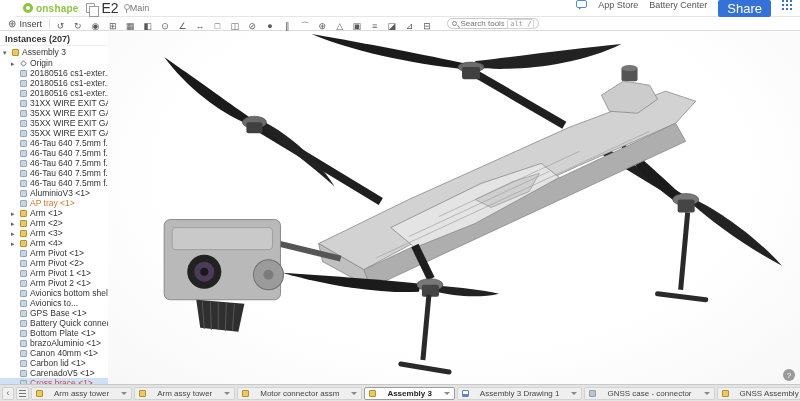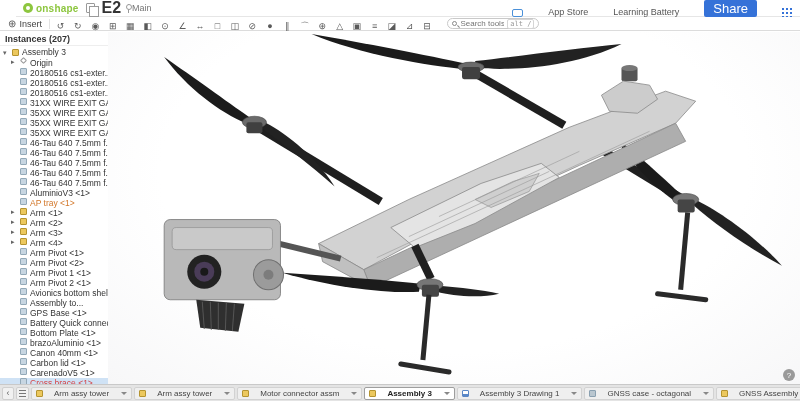--- a/index.html
+++ b/index.html
@@ -8,25 +8,25 @@
 
   
   .topbar{position:absolute;top:0;left:16px;right:0;height:17px;background:#fff;
     border-bottom:1px solid #e6e6e6;display:flex;align-items:center;padding:0 7px;gap:7px;font-size:9px}
   .logo{display:flex;align-items:center;gap:3px}
   .logo-mark{width:10px;height:10px;border-radius:50%;background:#8dc63f;position:relative}
   .logo-mark:after{content:"";position:absolute;left:3px;top:3px;width:4px;height:4px;border-radius:50%;background:#fff}
   .logo-text{color:#8dc63f;font-weight:bold;font-size:10px;letter-spacing:.2px}
   .doc-icon{width:9px;height:10px;border:1px solid #9a9a9a;border-radius:1px;position:relative;background:#fff}
   .doc-icon:after{content:"";position:absolute;left:2px;top:2px;width:8px;height:9px;border:1px solid #9a9a9a;background:#fff}
-  .doc-name{font-weight:bold;font-size:16px;color:#333}
+  .doc-name{font-weight:normal;font-size:14px;color:#333}
   .branch{display:flex;align-items:center;gap:3px;color:#777}
   .branch-icon{width:1px;height:9px;background:#999;position:relative}
   .branch-icon:after{content:"";position:absolute;left:-2px;top:0;width:4px;height:4px;border-radius:50%;border:1px solid #999;background:#fff}
-  .topbar-right{margin-left:auto;display:flex;align-items:flex-end;gap:25px}
+  .topbar-right{margin-left:auto;display:flex;align-items:flex-start;gap:11px}
   .bubble-icon{width:11px;height:8px;border:1px solid #4a90d9;border-radius:2px;position:relative}
   .bubble-icon:after{content:"";position:absolute;left:2px;bottom:-3px;border-left:3px solid #4a90d9;border-bottom:3px solid transparent}
   .top-link{color:#555;cursor:pointer}
   .share-btn{background:#3572d8;color:#fff;padding:1px 9px;border-radius:2px;font-size:13px;cursor:pointer}
   .grid-icon{width:2px;height:2px;background:#3572d8;margin:0 9px 7px 0;
     box-shadow:4px 0 #3572d8,8px 0 #3572d8,0 4px #3572d8,4px 4px #3572d8,8px 4px #3572d8,0 8px #3572d8,4px 8px #3572d8,8px 8px #3572d8}
 
   
   .toolbar{position:absolute;top:17px;left:0;right:0;height:14px;background:#fff;
     border-bottom:1px solid #dcdcdc;display:flex;align-items:center;padding:0 5px;gap:2px}
@@ -50,21 +50,21 @@
   
   .sidebar{position:absolute;left:0;top:0;bottom:0;width:114px;background:#fff;
     border-right:1px solid #d8d8d8;overflow:hidden}
   .sb-header{font-size:9px;font-weight:bold;color:#333;padding:2px 5px;height:14px;border-bottom:1px solid #eee}
   .sb-root{display:flex;align-items:center;gap:3px;height:12px;padding-left:3px;font-size:9px;color:#222}
   .chev{width:6px;flex:none;color:#666;font-size:7px;line-height:1;cursor:pointer}
   .ticon{flex:none;width:7px;height:7px;border-radius:1px}
   .ticon.part{background:#c7d6e2;border:1px solid #93a9b8}
   .ticon.assembly{background:#ecc85e;border:1px solid #b59430}
   .ticon.origin{width:5px;height:5px;background:#fff;border:1px solid #999;transform:rotate(45deg);margin:0 1px}
-  .s-item{display:flex;align-items:flex-start;gap:3px;height:10px;padding-left:11px;cursor:pointer}
+  .s-item{display:flex;align-items:center;gap:3px;height:10px;padding-left:11px;cursor:pointer}
   .slabel{font-size:8.5px;color:#333;white-space:nowrap;overflow:hidden}
   .s-item.warn .slabel{color:#d2772a}
   .s-item.error .slabel{color:#d64545}
   .s-item.selected{background:#cfe2f5}
   .sb-scroll{position:absolute;right:0;top:0;bottom:0;width:5px;background:#f4f4f4}
   .sb-thumb{position:absolute;right:0;top:90px;width:5px;height:70px;background:#c6c6c6;border-radius:2px}
 
   
   .canvas{position:absolute;left:108px;right:0;top:0;bottom:0;
     background:radial-gradient(ellipse at 50% 40%, #ffffff 60%, #f7f7f8 100%);cursor:default}
@@ -101,21 +101,21 @@
   </div>
   <span class="doc-icon"></span>
   <span class="doc-name">E2</span>
   <span class="branch">
     <span class="branch-icon"></span>
     <span>Main</span>
   </span>
   <div class="topbar-right">
     <span class="bubble-icon"></span>
     <span class="top-link">App Store</span>
-    <span class="top-link">Learning Battery</span>
+    <span class="top-link">Battery Center</span>
     <span class="share-btn">Share</span>
     <span class="grid-icon"></span>
   </div>
 </div>
 
 <div class="toolbar">
   <span class="insert-btn">
     <span class="insert-glyph">⊕</span>
     <span>Insert</span>
   </span>
@@ -325,21 +325,21 @@
 
         <div class="s-item">
           <span class="chev"></span>
           <span class="ticon part"></span>
           <span class="slabel">Avionics bottom shel...</span>
         </div>
 
         <div class="s-item">
           <span class="chev"></span>
           <span class="ticon part"></span>
-          <span class="slabel">Assembly to...</span>
+          <span class="slabel">Avionics to...</span>
         </div>
 
         <div class="s-item">
           <span class="chev"></span>
           <span class="ticon part"></span>
           <span class="slabel">GPS Base &lt;1&gt;</span>
         </div>
 
         <div class="s-item">
           <span class="chev"></span>
@@ -502,21 +502,21 @@
       </span>
     
       <span class="tab">
         <span class="tab-ico drawing"></span>
         <span class="tab-label">Assembly 3 Drawing 1</span>
         <span class="tab-caret"></span>
       </span>
     
       <span class="tab">
         <span class="tab-ico partstudio"></span>
-        <span class="tab-label">GNSS case - octagonal</span>
+        <span class="tab-label">GNSS case - connector</span>
         <span class="tab-caret"></span>
       </span>
     
       <span class="tab">
         <span class="tab-ico assembly"></span>
         <span class="tab-label">GNSS Assembly</span>
         <span class="tab-caret"></span>
       </span>
     
       <span class="tab">

